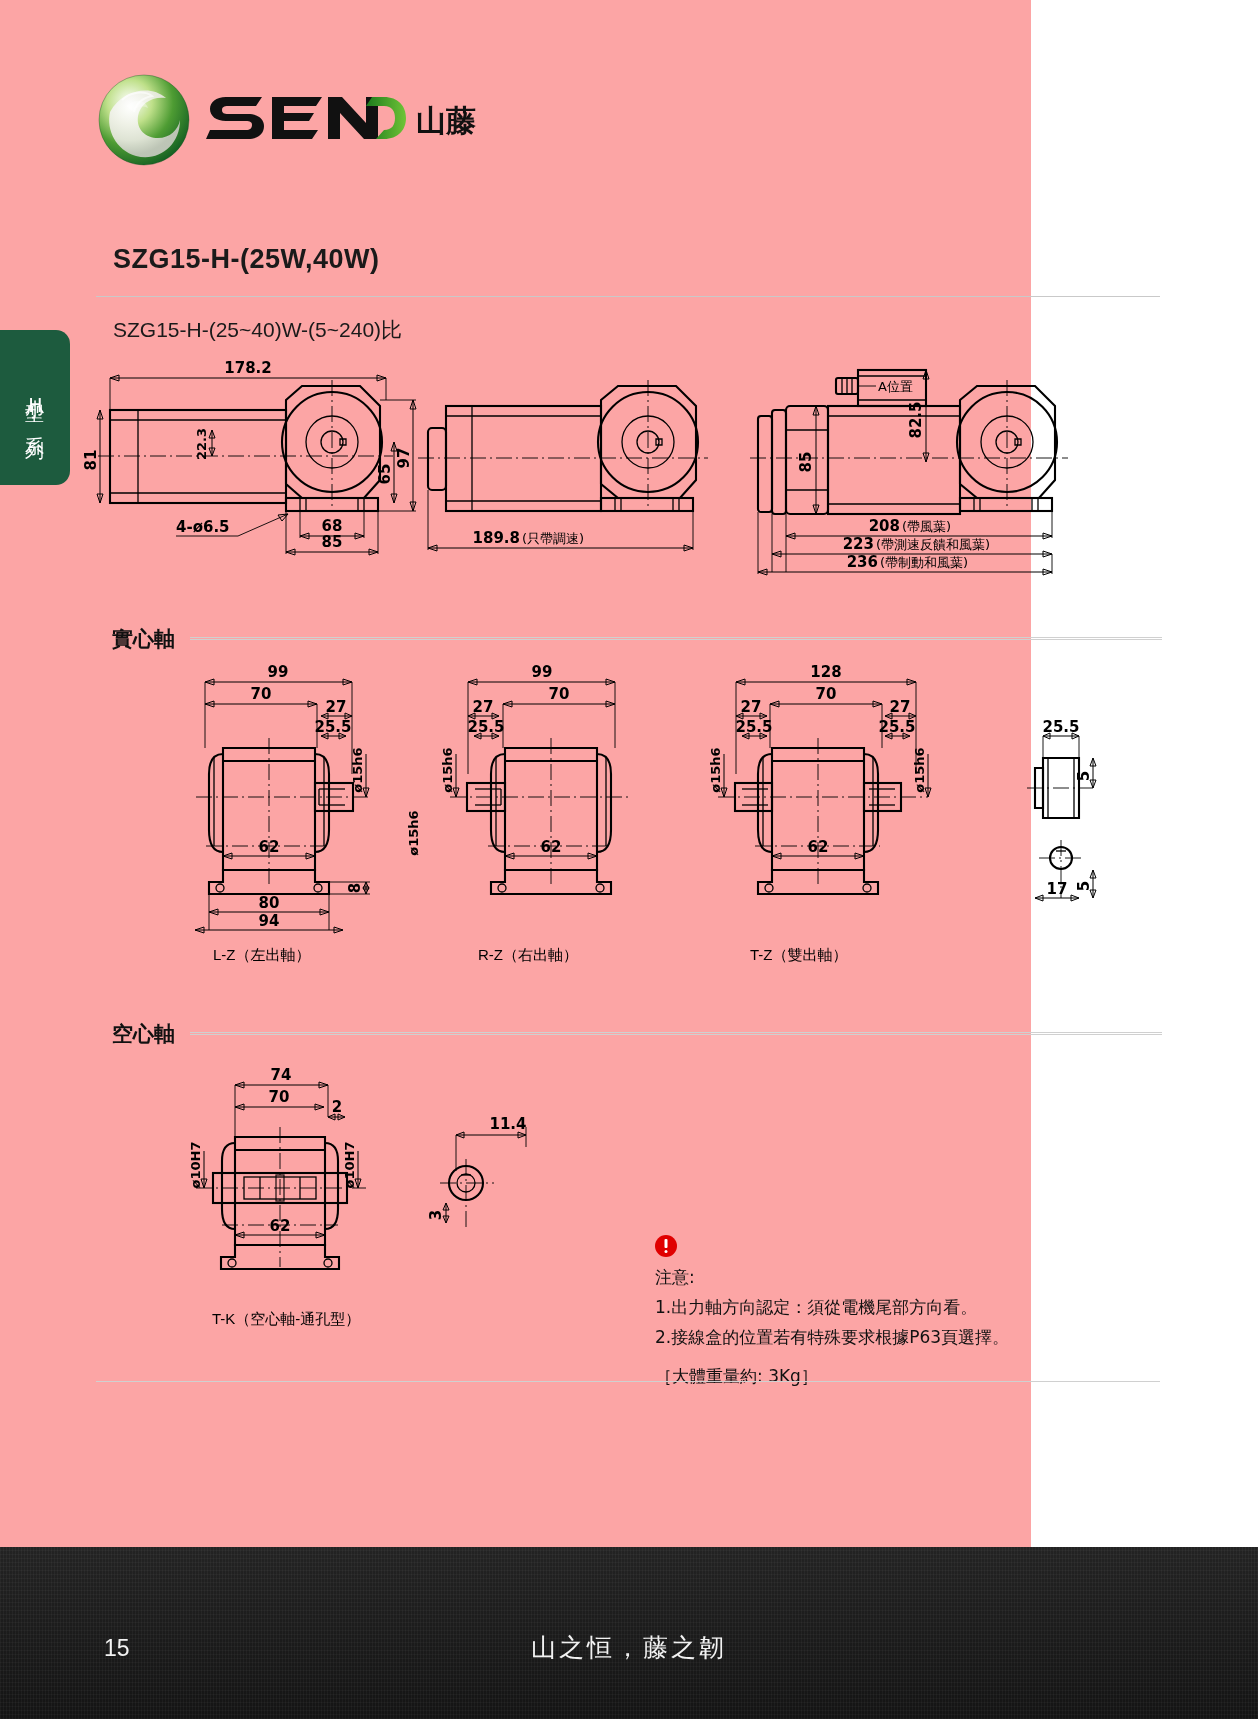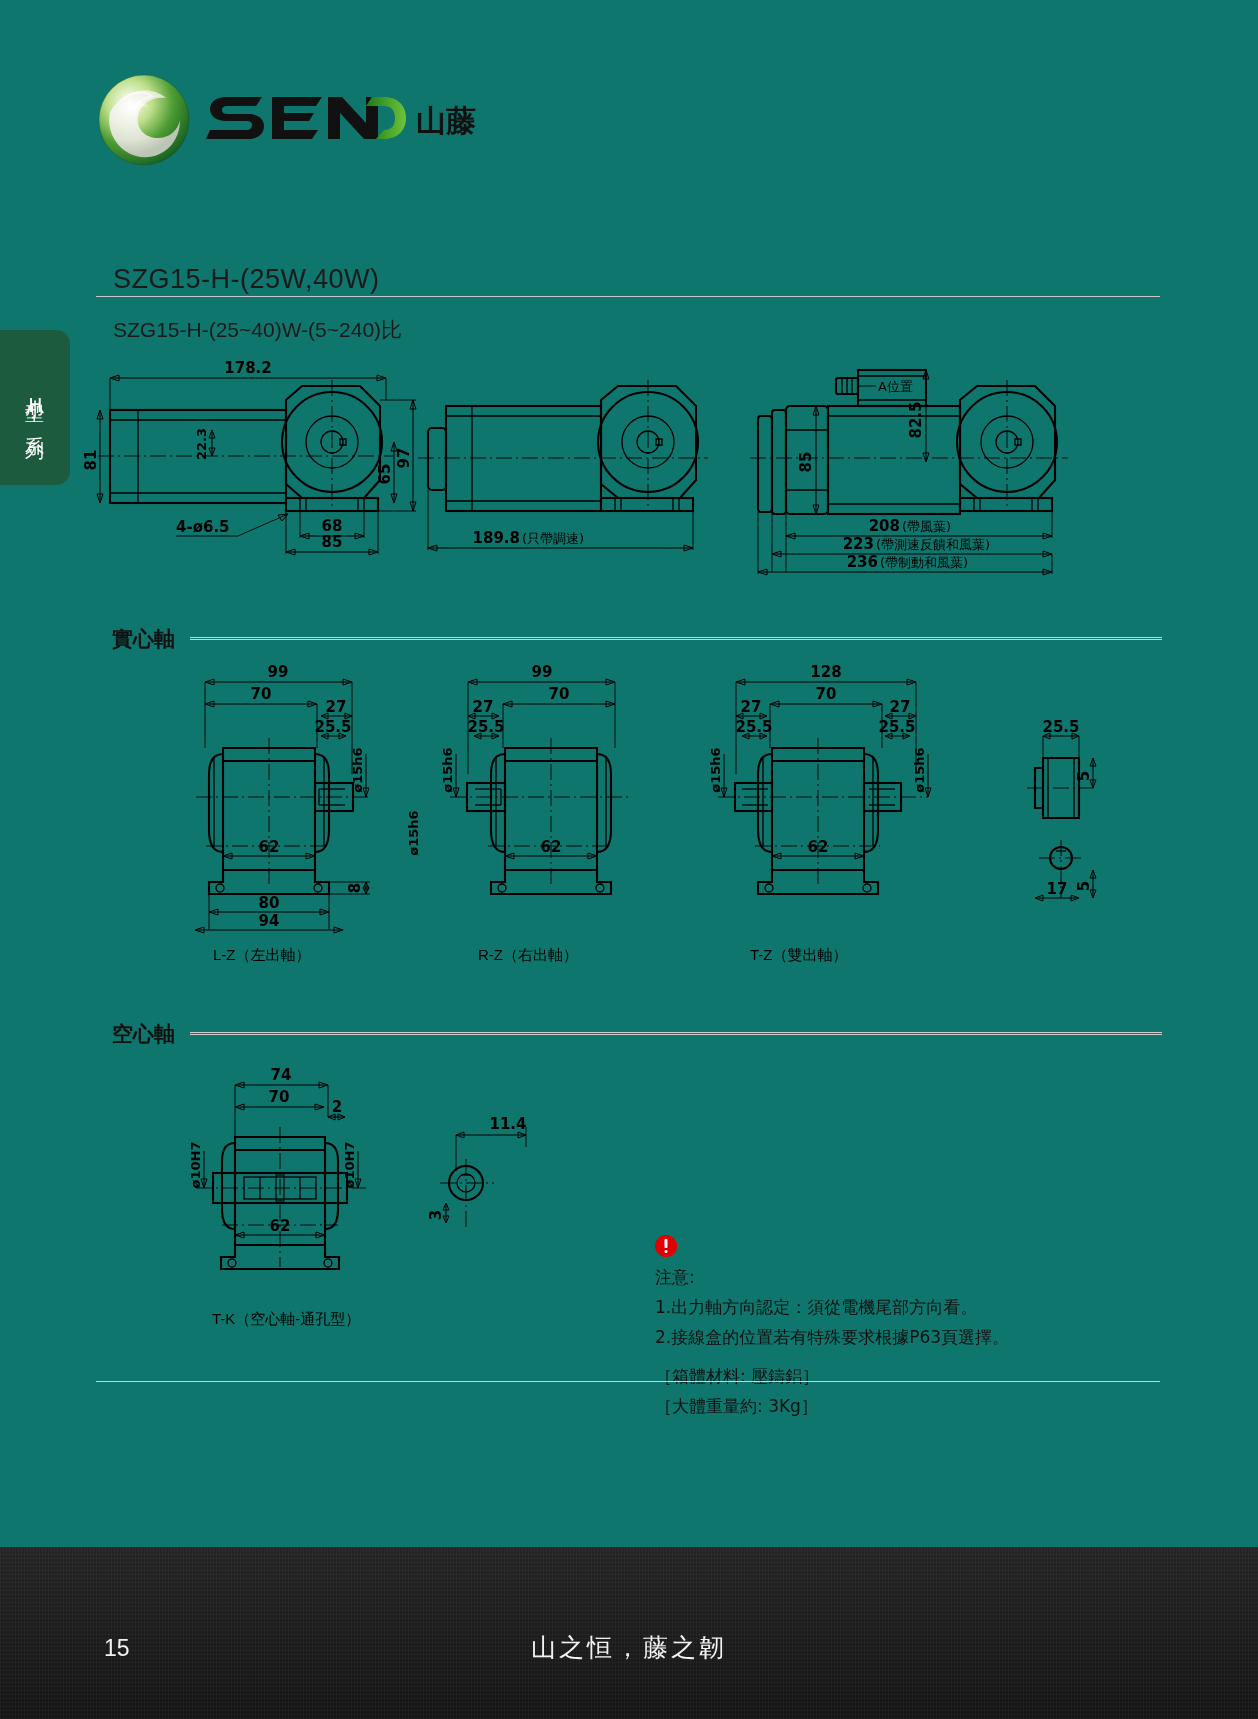--- a/index.html
+++ b/index.html
@@ -4,21 +4,21 @@
 <style>
   * { box-sizing: border-box; }
   html, body { margin: 0; padding: 0; }
   body {
     width: 1258px; height: 1719px;
     background: #ffffff;
     font-family: "Liberation Sans", "DejaVu Sans", sans-serif;
     position: relative;
     overflow: hidden;
   }
-  .page { position: relative; width: 1258px; height: 1719px; background:#0f766e; }
+  .page { position: relative; width: 1031px; height: 1719px; background:#fca5a5; }
 
   
   .logo-wrap { position:absolute; left:96px; top:72px; display:flex; align-items:center; gap:14px; }
   .logo-globe { width:96px; height:96px; position:relative; }
   .logo-text { display:flex; align-items:flex-end; gap:10px; }
 
   
   .side-tab {
     position:absolute; left:0; top:330px; width:70px; height:155px;
     background:#1d5b3e; border-top-right-radius:14px; border-bottom-right-radius:14px;
@@ -27,21 +27,21 @@
   .side-tab .vtext {
     writing-mode: vertical-rl; text-orientation: upright;
     font-size:19px; letter-spacing:5px; line-height:1.1;
     font-family:"DejaVu Sans", sans-serif;
   }
 
   
   .title-main {
     position:absolute; left:113px; top:244px;
     font-size:27px; color:#1a1a1a; letter-spacing:0.5px;
-    font-family:"Liberation Sans", sans-serif; font-weight:400;margin-top:20px;
+    font-family:"Liberation Sans", sans-serif; font-weight:700;
   }
   .rule-main { position:absolute; left:96px; top:296px; width:1064px; height:1px; background:#c9c9c9; }
   .title-sub {
     position:absolute; left:113px; top:316px;
     font-size:21px; color:#1a1a1a;
     font-family:"Liberation Sans", sans-serif;
   }
 
   
   .sec-head { position:absolute; font-size:21px; color:#111; font-family:"DejaVu Sans", sans-serif;font-weight:bold; }
@@ -664,21 +664,20 @@
   </div>
 
   <div class="cap" style="position:absolute; left:212px; top:1310px;">T-K（空心軸-通孔型）</div>
 
   <div class="notes">
     <div class="bang"></div>
     <div class="note-line">注意:</div>
     <div class="note-line">1.出力軸方向認定：須從電機尾部方向看。</div>
     <div class="note-line">2.接線盒的位置若有特殊要求根據P63頁選擇。</div>
     <div class="note-gap"></div>
-    <div class="note-line">［箱體材料: 壓鑄鋁］</div>
     <div class="note-line">［大體重量約: 3Kg］</div>
   </div>
 
   <div class="rule-bottom"></div>
 
   <div class="footer">
     <div class="footer-grain"></div>
     <div class="footer-inner">
       <div class="footer-page">15</div>
       <div class="footer-slogan">山之恒，藤之韌</div>

